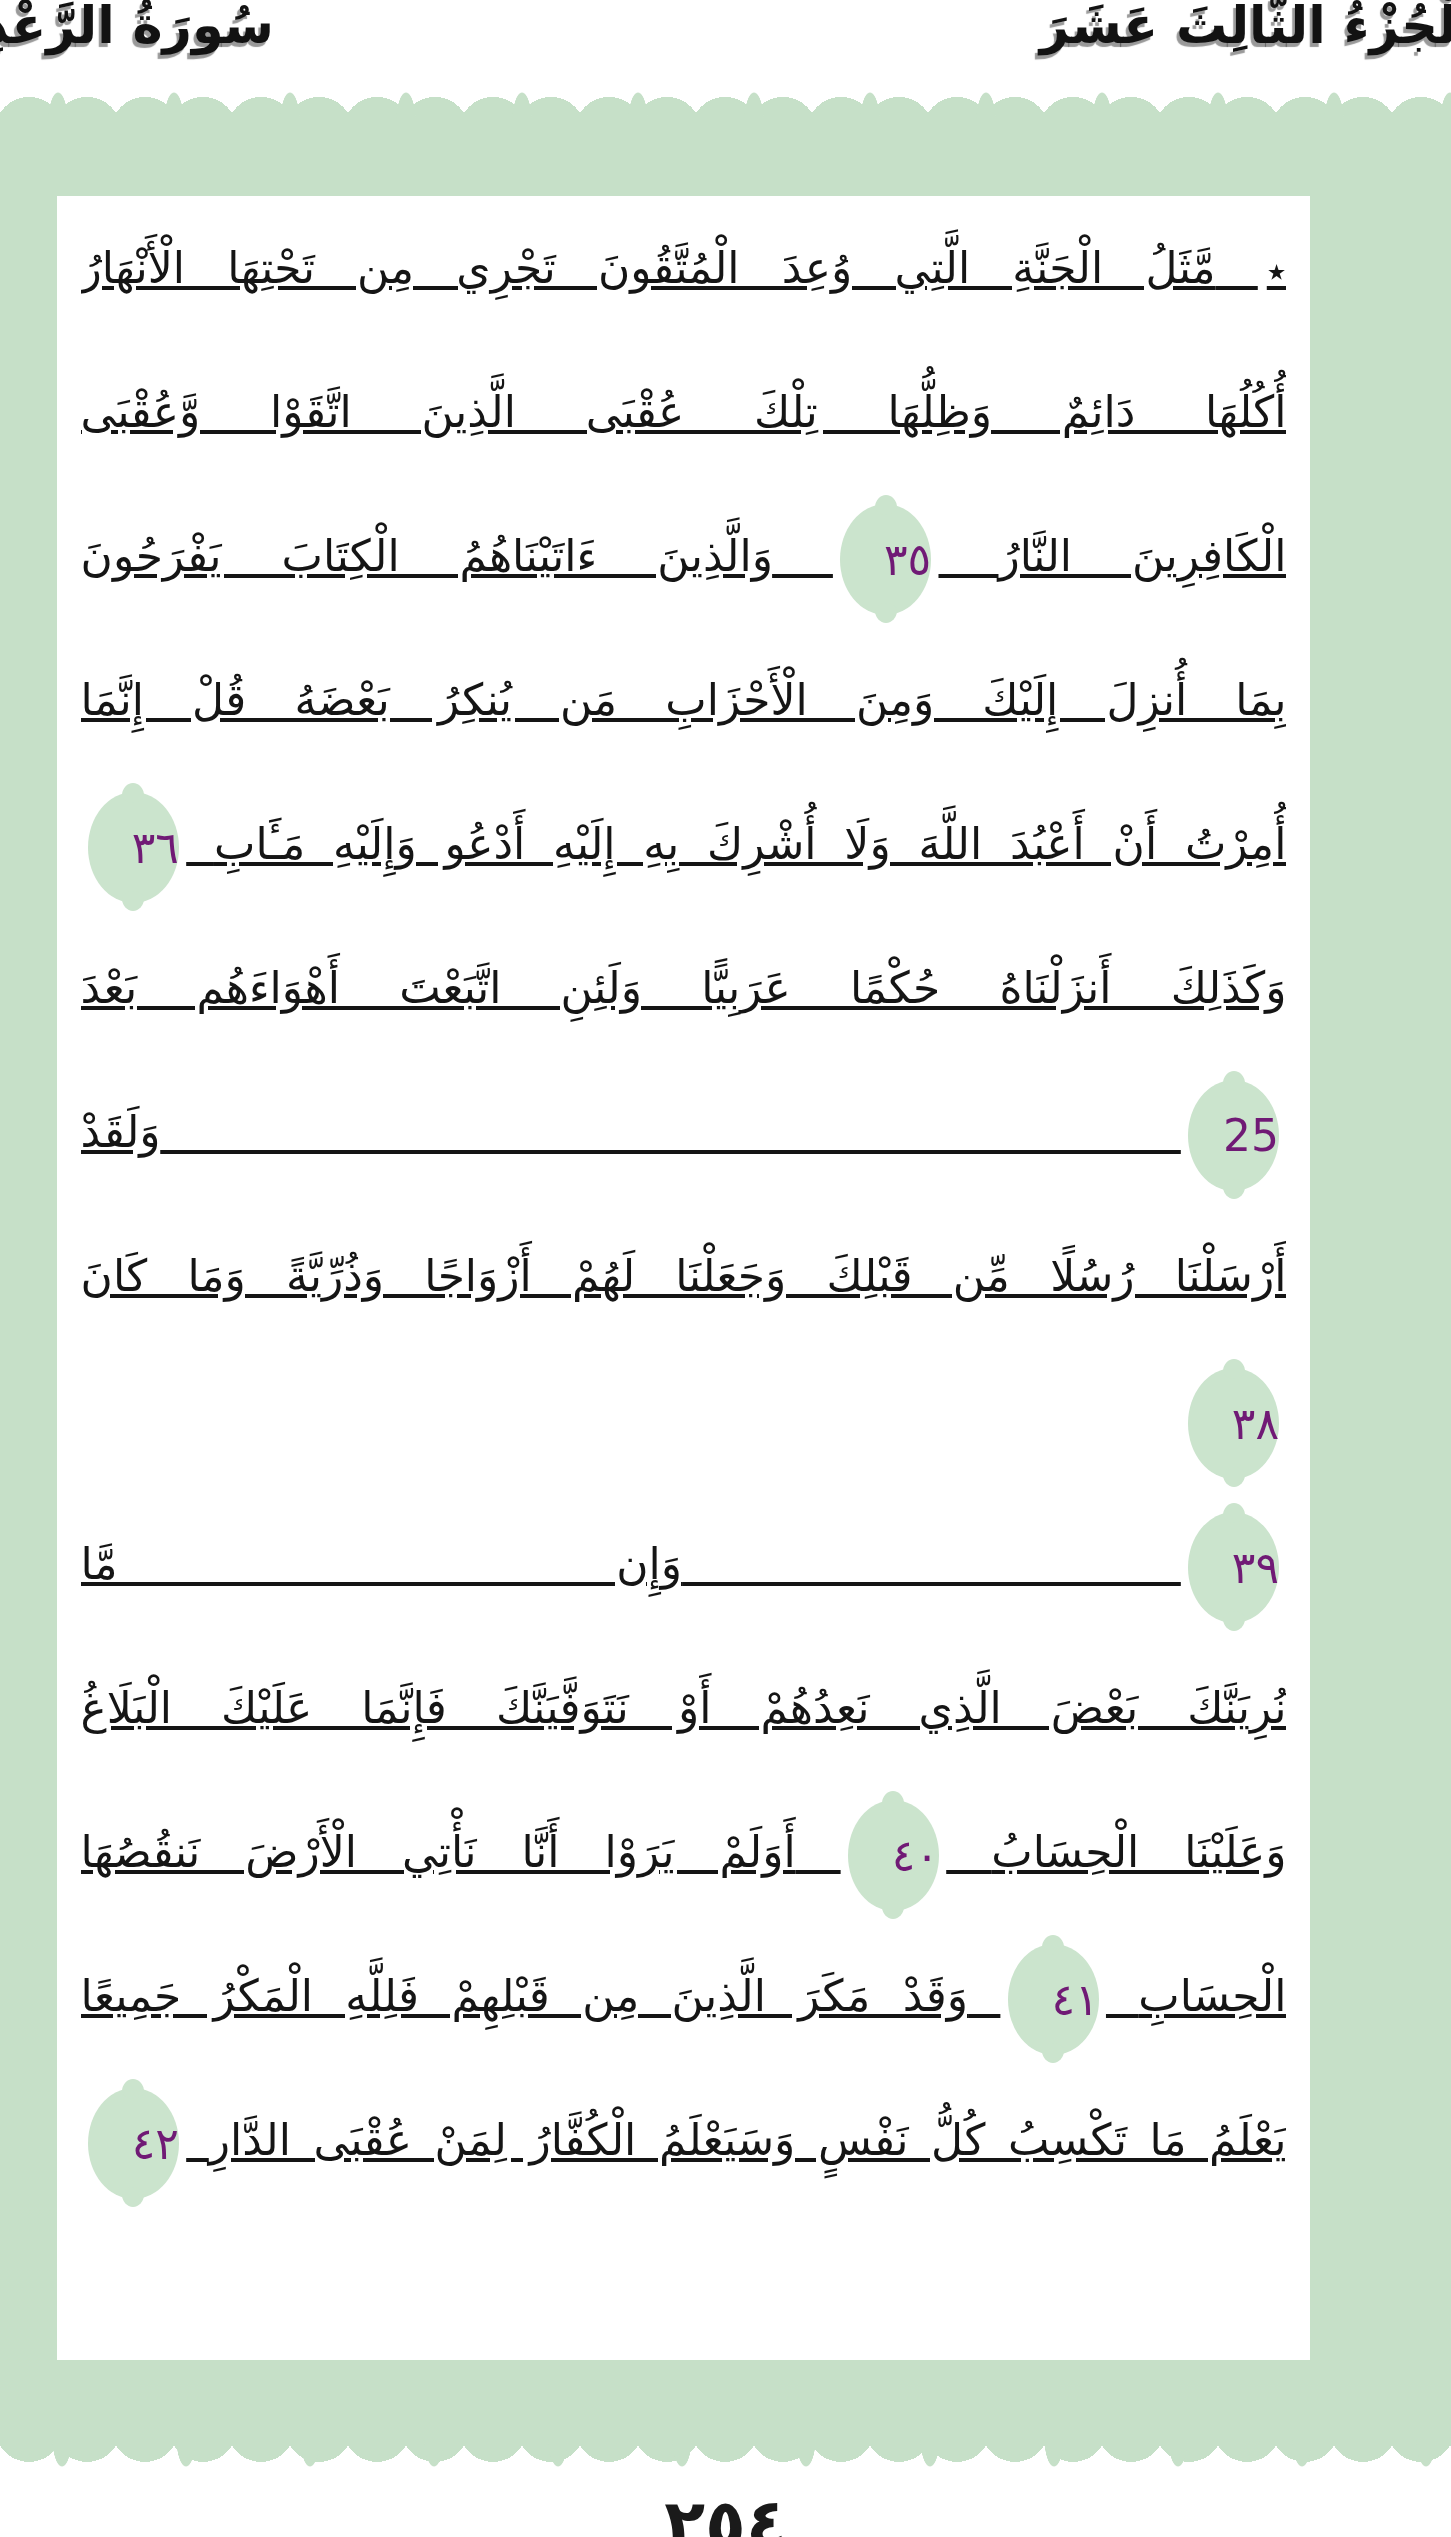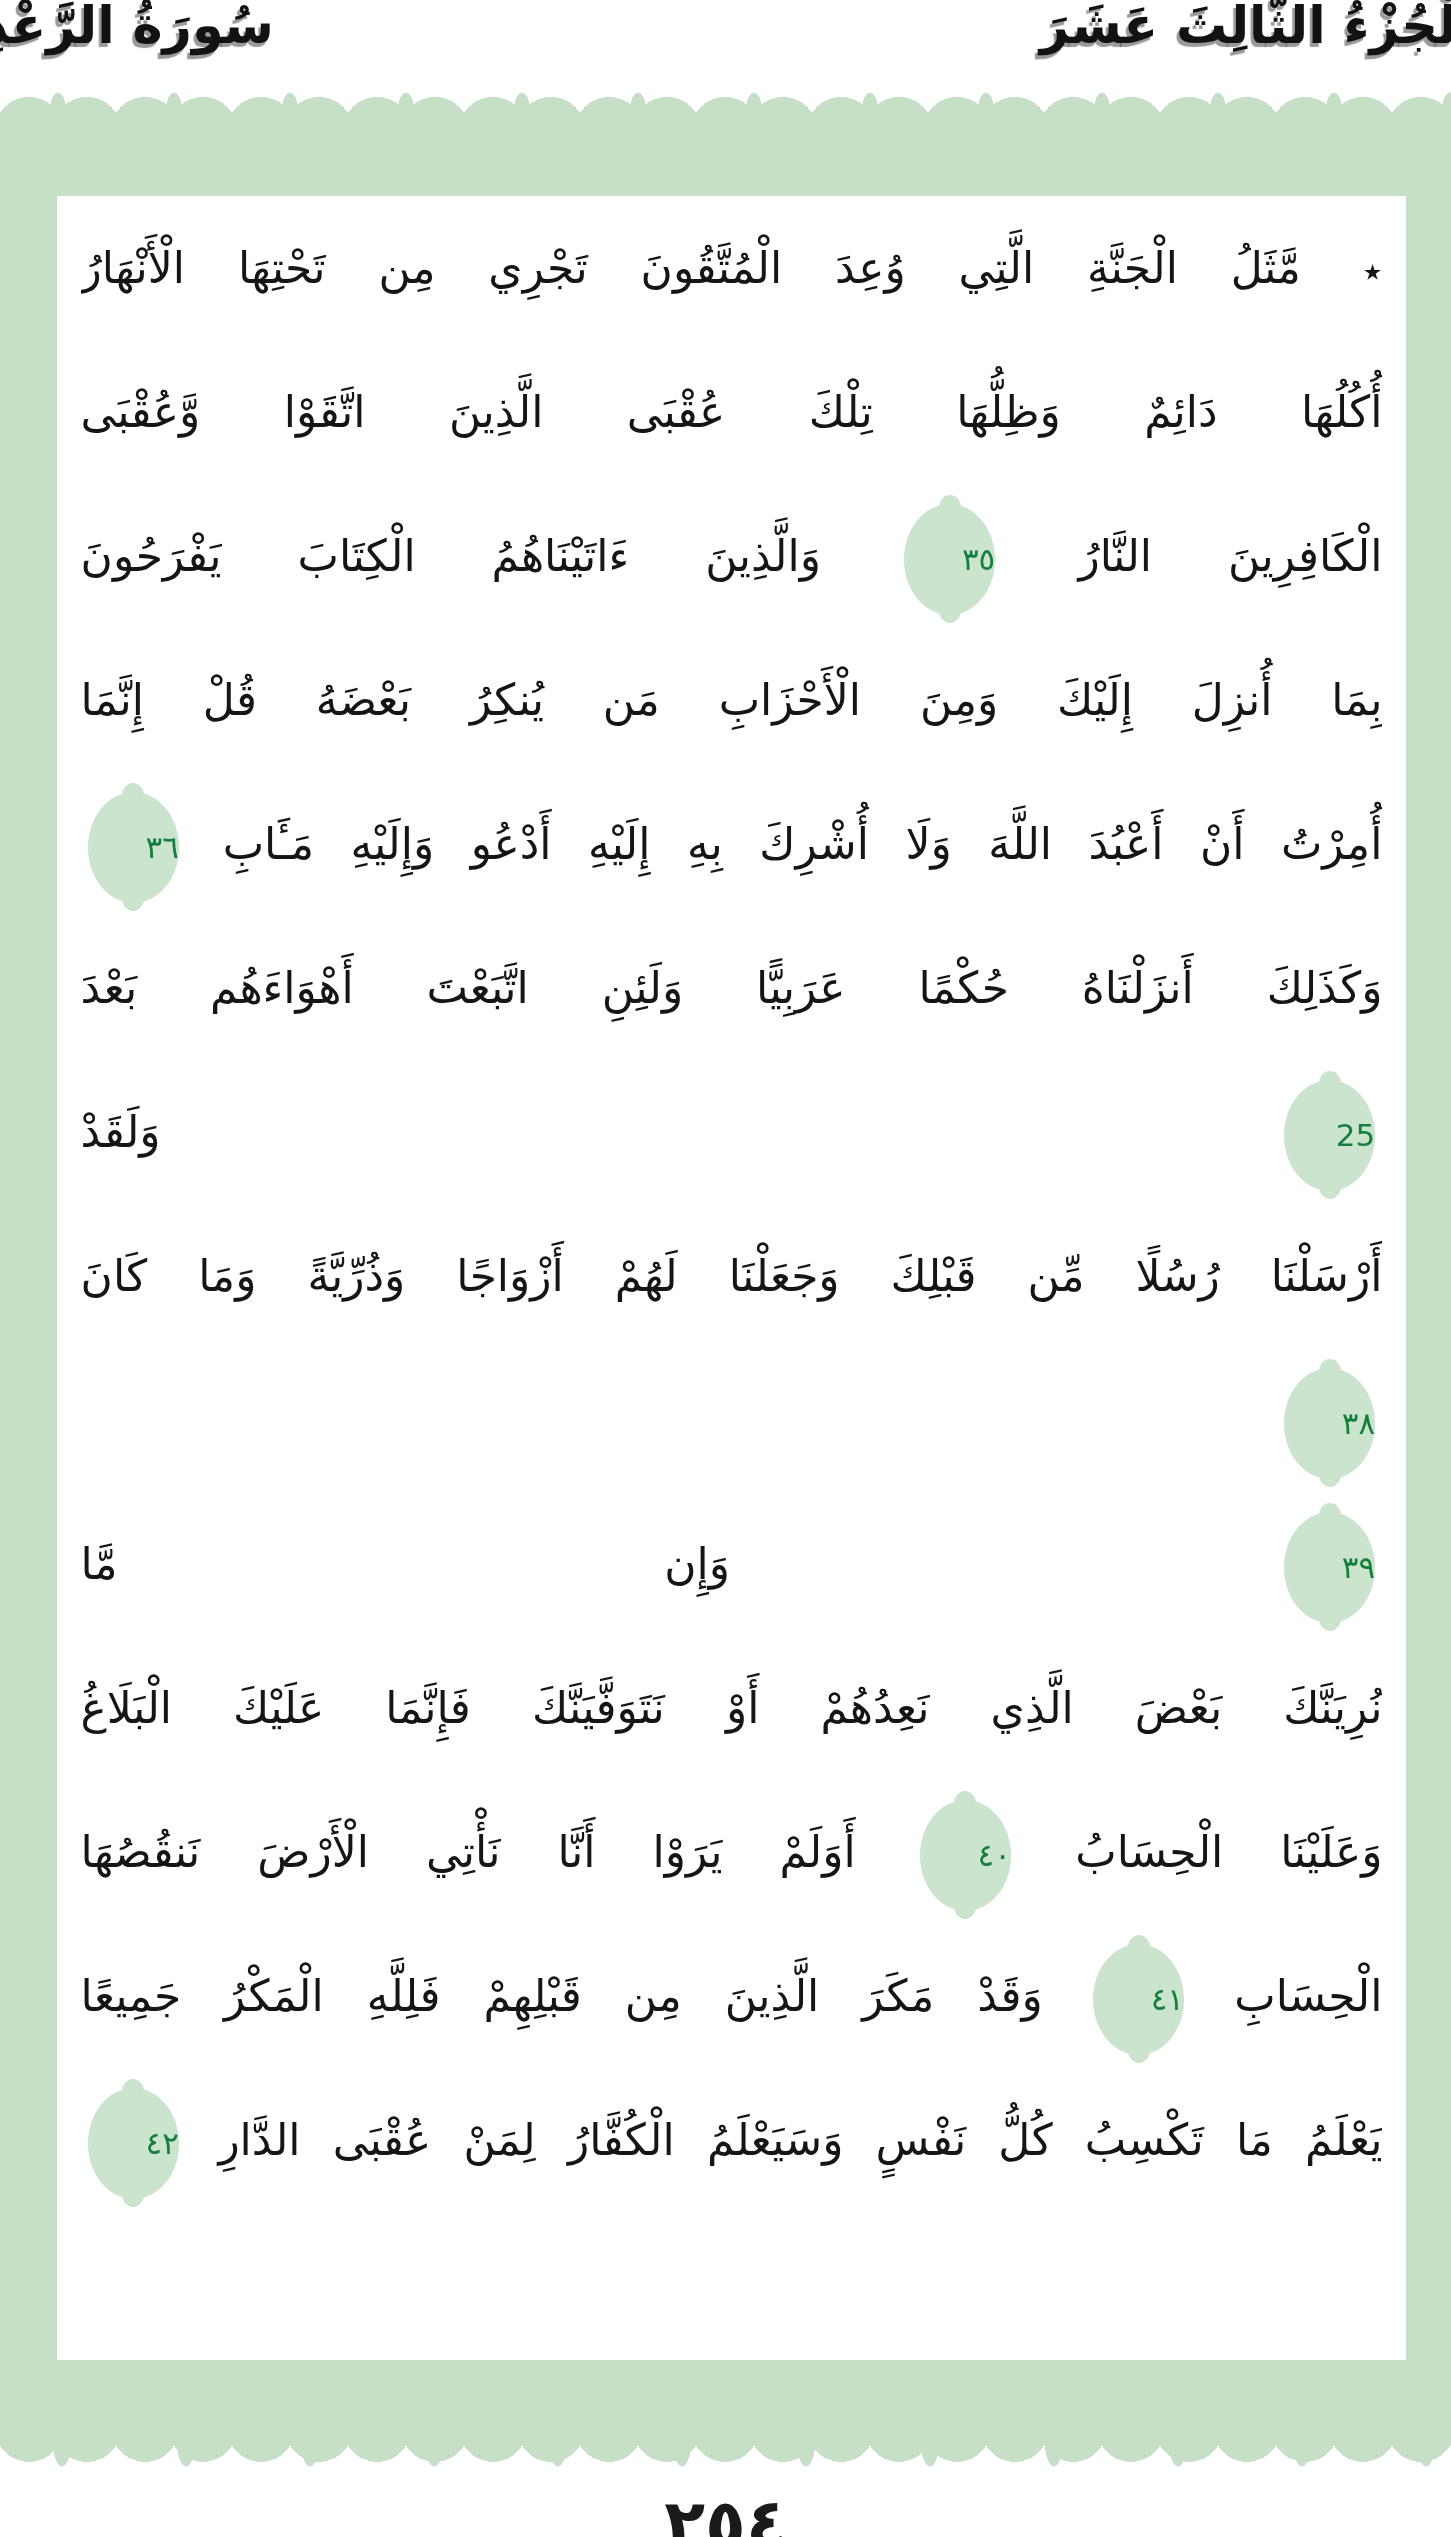--- a/index.html
+++ b/index.html
@@ -48,24 +48,25 @@
     background-image:
       radial-gradient(ellipse 10px 31px at 50% 0%, var(--band_green) 96%, rgba(0,0,0,0) 100%),
       radial-gradient(circle 34px at 50% -8.2px, var(--band_green) 34px, rgba(0,0,0,0) 34px);
     background-size:124px 34px,58px 34px;
     background-position:0 0,0 0;
     background-repeat:repeat-x;
   }
   
   .text-box{
     position:absolute;left:57px;top:196px;
-    width:1349px;height:2164px;
+    width:1253px;height:2164px;
     background:#ffffff;
     box-sizing:border-box;
     padding:0 23.6px;
+    text-decoration:underline;
   }
   .qline{
     height:144px;line-height:144px;
     font-size:44px;
     direction:rtl;
     text-align:justify;
     -moz-text-align-last:justify;
     text-align-last:justify;
     white-space:normal;
     overflow:hidden;
@@ -90,21 +91,21 @@
     position:absolute;left:50%;transform:translateX(-50%);
     width:22px;height:20px;
     background:var(--marker_green);
     border-radius:50% 50% 50% 50%/62% 62% 38% 38%;
   }
   .ayah-marker::before{top:-8.2px;}
   .ayah-marker::after{bottom:-8.2px;border-radius:50% 50% 50% 50%/38% 38% 62% 62%;}
   .ayah-num{
     display:block;width:100%;height:111px;
     line-height:111px;text-align:center;
-    font-size:31px;color:#15803d;
+    font-size:44px;color:#701a75;
     direction:rtl;
   }
   .page-number{
     position:absolute;top:2485px;left:0;right:0;
     text-align:center;
     font-size:67px;font-weight:700;
     color:#1a1a1a;
     direction:rtl;
   }
 </style>

